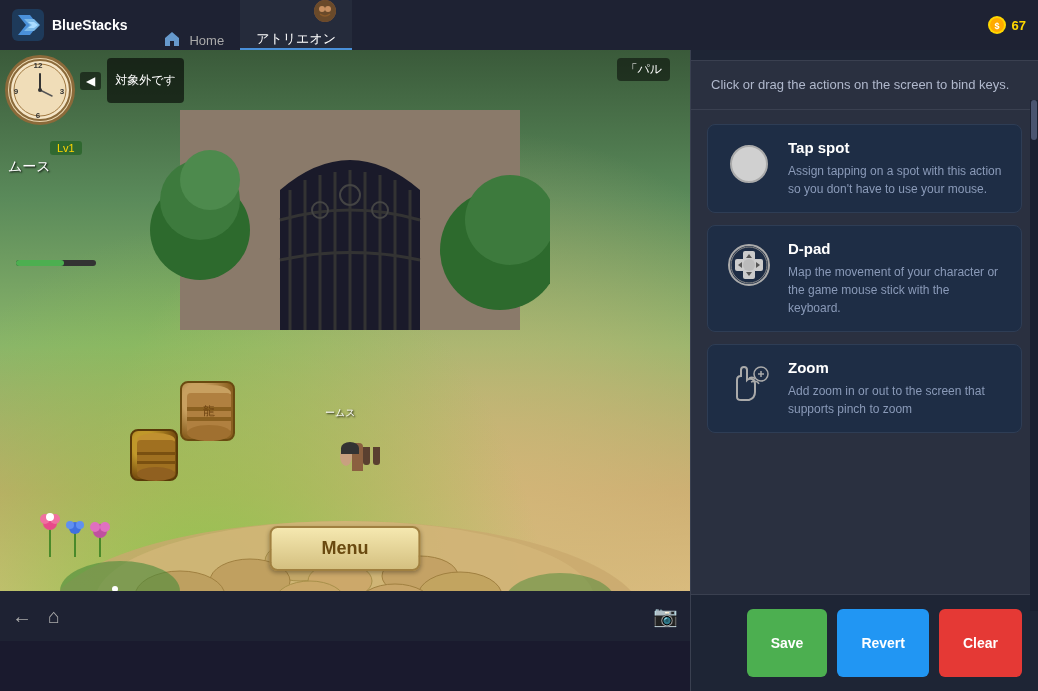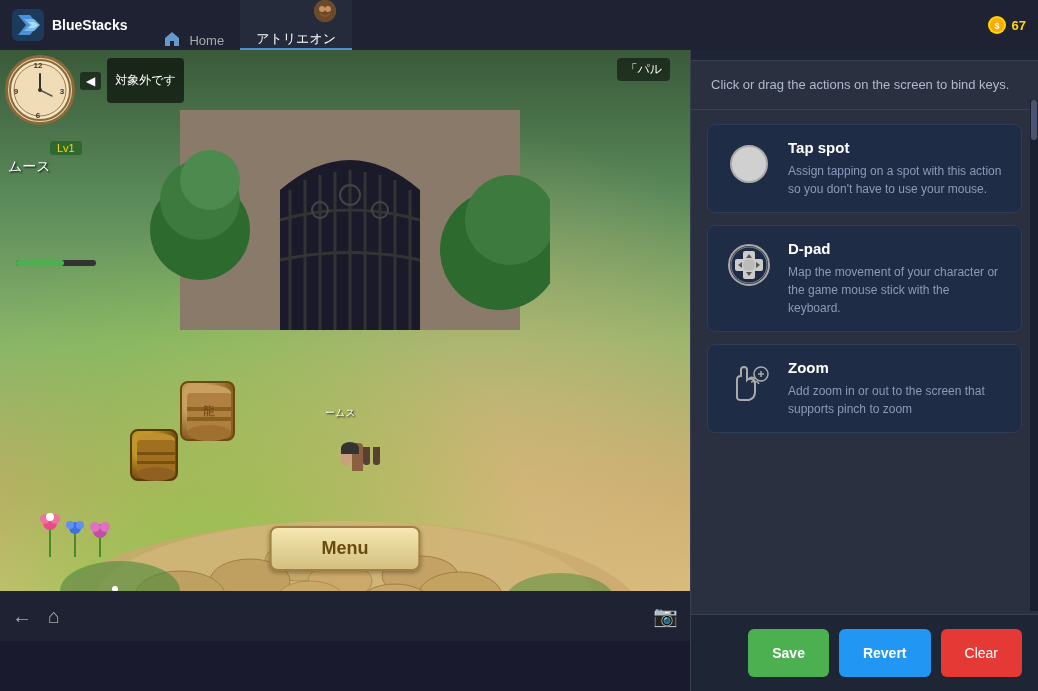--- a/index.html
+++ b/index.html
@@ -398,27 +398,27 @@
       color: #fff;
       border: none;
       border-radius: 6px;
       font-size: 14px;
       font-weight: 600;
       cursor: pointer;
       min-width: 80px;
     }
 
     .btn-clear {
-      padding: 16px 24px;
+      padding: 26px 24px;
       background: #e53935;
       color: #fff;
       border: none;
       border-radius: 6px;
       font-size: 14px;
-      font-weight: 400;
+      font-weight: 700;
       cursor: pointer;
       min-width: 80px;
     }
 
     
     .scroll-track {
       position: absolute;
       right: 0;
       top: 100px;
       bottom: 80px;

